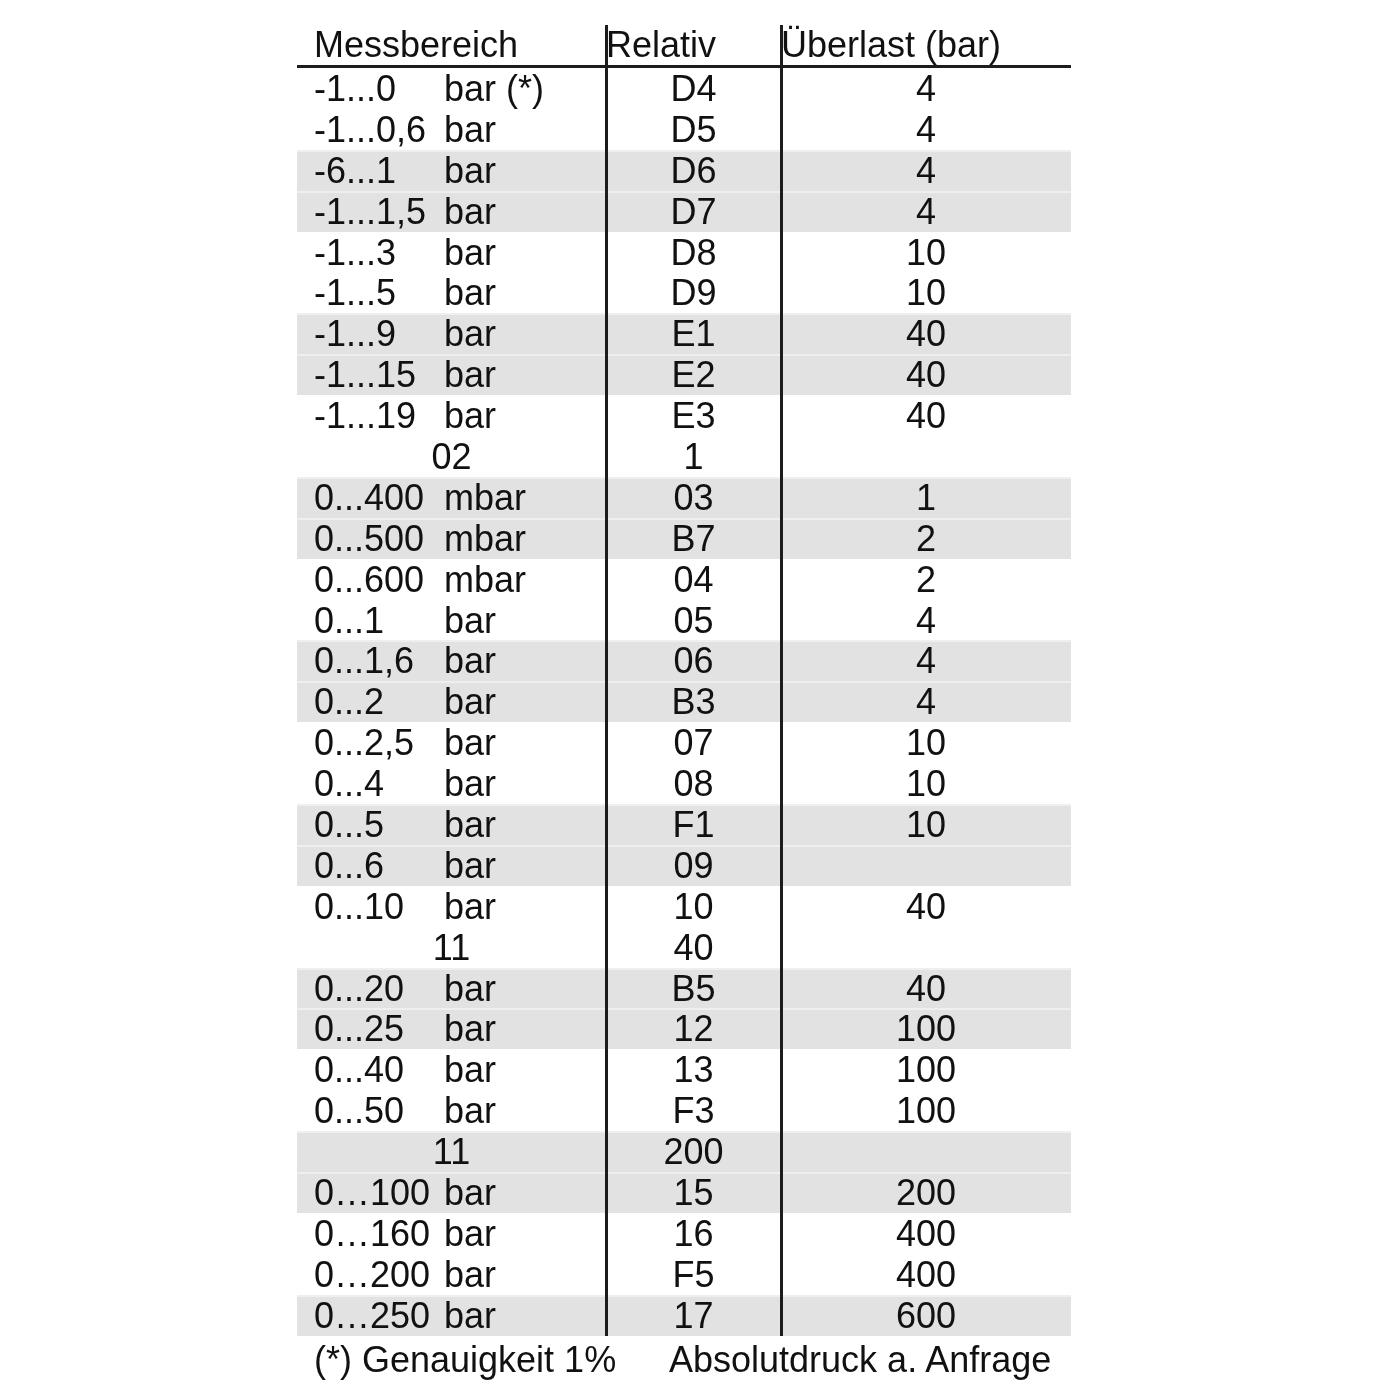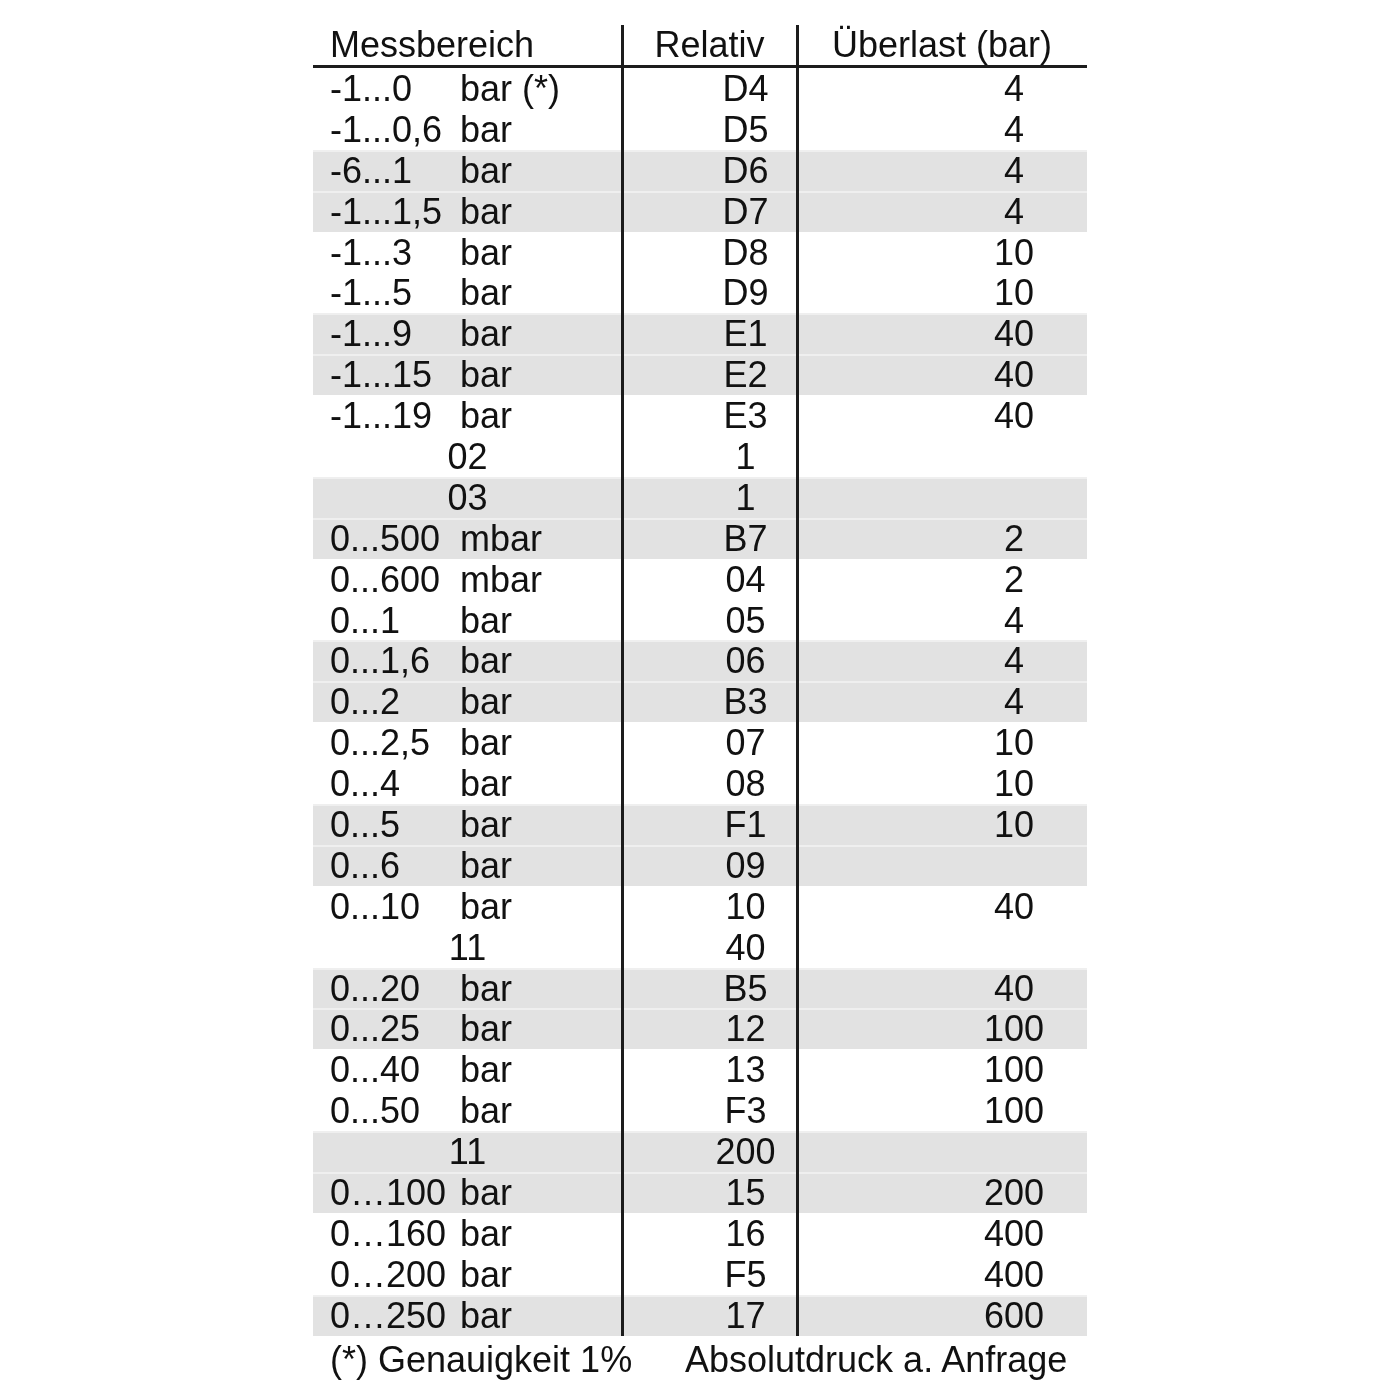--- a/index.html
+++ b/index.html
@@ -7,47 +7,46 @@
     position: relative;
     width: 1400px;
     height: 1400px;
     background: var(--bg, #ffffff);
     font-family: "Liberation Sans", sans-serif;
     color: var(--text, #111111);
     overflow: hidden;
   }
   .spec-table {
     position: absolute;
-    left: 313px;
+    left: 297px;
     top: 25px;
     width: 774px;
   }
   .thead {
     display: grid;
     grid-template-columns: 309px 175px 290px;
     height: 40px;
     border-bottom: 3px solid var(--line, #1c1c1c);
     box-sizing: content-box;
   }
   .th {
     font-size: 36px;
     line-height: 40px;
     white-space: nowrap;
   }
   .th-range { padding-left: 17px; }
-  .th-code, .th-overload { text-align: center; }
+  .th-code, .th-overload { }
   .tbody { display: block; }
   .tr {
     display: grid;
     grid-template-columns: 309px 175px 290px;
     height: 40.9px;
     align-items: center;
     font-size: 36px;
     white-space: nowrap;
-    gap: 36px;
   }
   .tr.shaded {
     background: var(--stripe, #e2e2e2);
     box-shadow: inset 0 2px 0 rgba(255,255,255,0.45);
   }
   .td-range { padding-left: 17px; }
   .range-val { display: inline-block; width: 130px; }
   .td-code, .td-overload { text-align: center; }
   .vline {
     position: absolute;
@@ -154,20 +153,23 @@
     <div class="td td-code">E3</div>
     <div class="td td-overload">40</div>
   </div>
 
   <div class="tr">
     <div class="td td-code">02</div>
     <div class="td td-overload">1</div>
   </div>
 
   <div class="tr shaded">
+    <div class="td td-range">
+      <span class="range-val">0...400</span><span class="range-unit">mbar</span>
+    </div>
     <div class="td td-code">03</div>
     <div class="td td-overload">1</div>
   </div>
 
   <div class="tr shaded">
     <div class="td td-range">
       <span class="range-val">0...500</span><span class="range-unit">mbar</span>
     </div>
     <div class="td td-code">B7</div>
     <div class="td td-overload">2</div>

